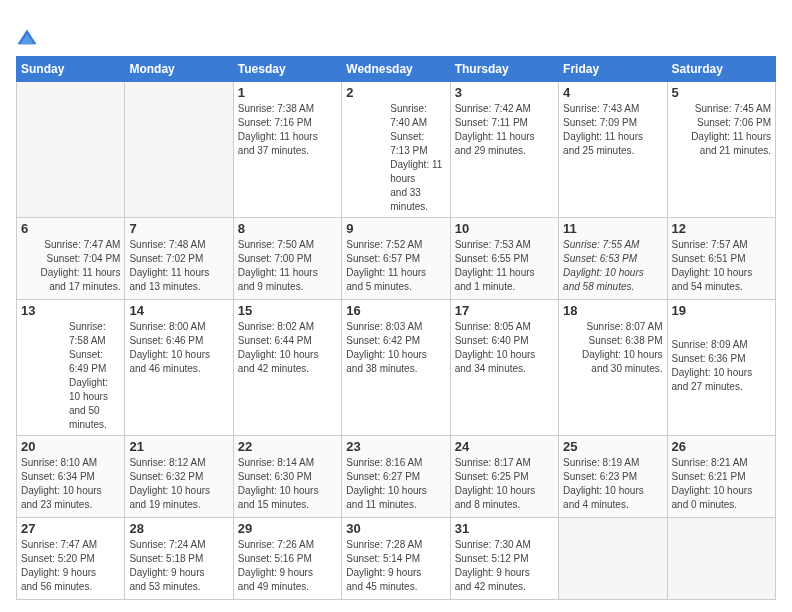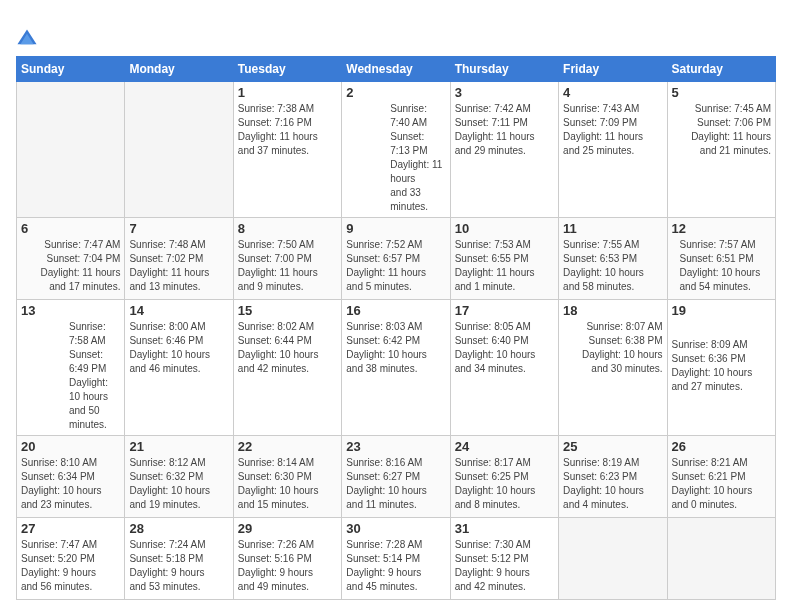--- a/index.html
+++ b/index.html
@@ -208,28 +208,28 @@
           </td>
           <td>
             <span class="day-num">10</span>
             <div class="day-detail" style="white-space: pre-line;">Sunrise: 7:53 AM
 Sunset: 6:55 PM
 Daylight: 11 hours
 and 1 minute.</div>
           </td>
           <td>
             <span class="day-num">11</span>
-            <div class="day-detail" style="white-space: pre-line;">Sunrise: 7:55 AM
+            <div class="day-detail" style="white-space: pre-line; font-style: italic;">Sunrise: 7:55 AM
 Sunset: 6:53 PM
 Daylight: 10 hours
 and 58 minutes.</div>
           </td>
           <td>
             <span class="day-num">12</span>
-            <div class="day-detail" style="white-space: pre-line; margin-left: 8px;">Sunrise: 7:57 AM
+            <div class="day-detail" style="white-space: pre-line;">Sunrise: 7:57 AM
 Sunset: 6:51 PM
 Daylight: 10 hours
 and 54 minutes.</div>
           </td>
         </tr>
         <tr>
           <td>
             <span class="day-num">13</span>
             <div class="day-detail" style="white-space: pre-line; margin-left: 48px;">Sunrise: 7:58 AM
 Sunset: 6:49 PM

